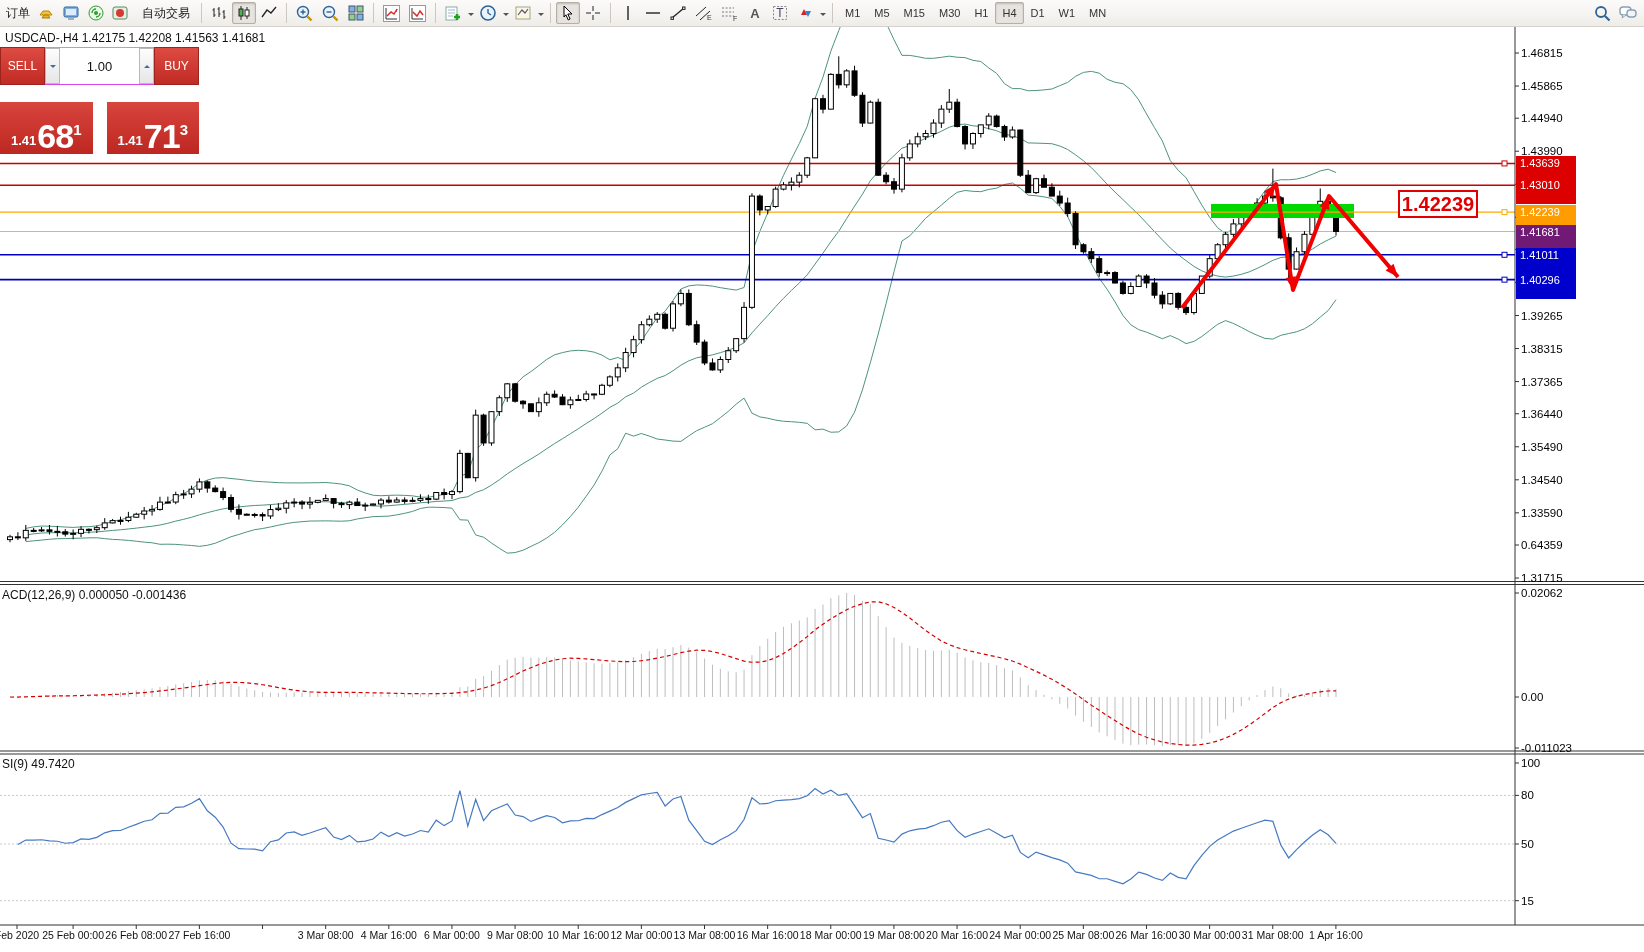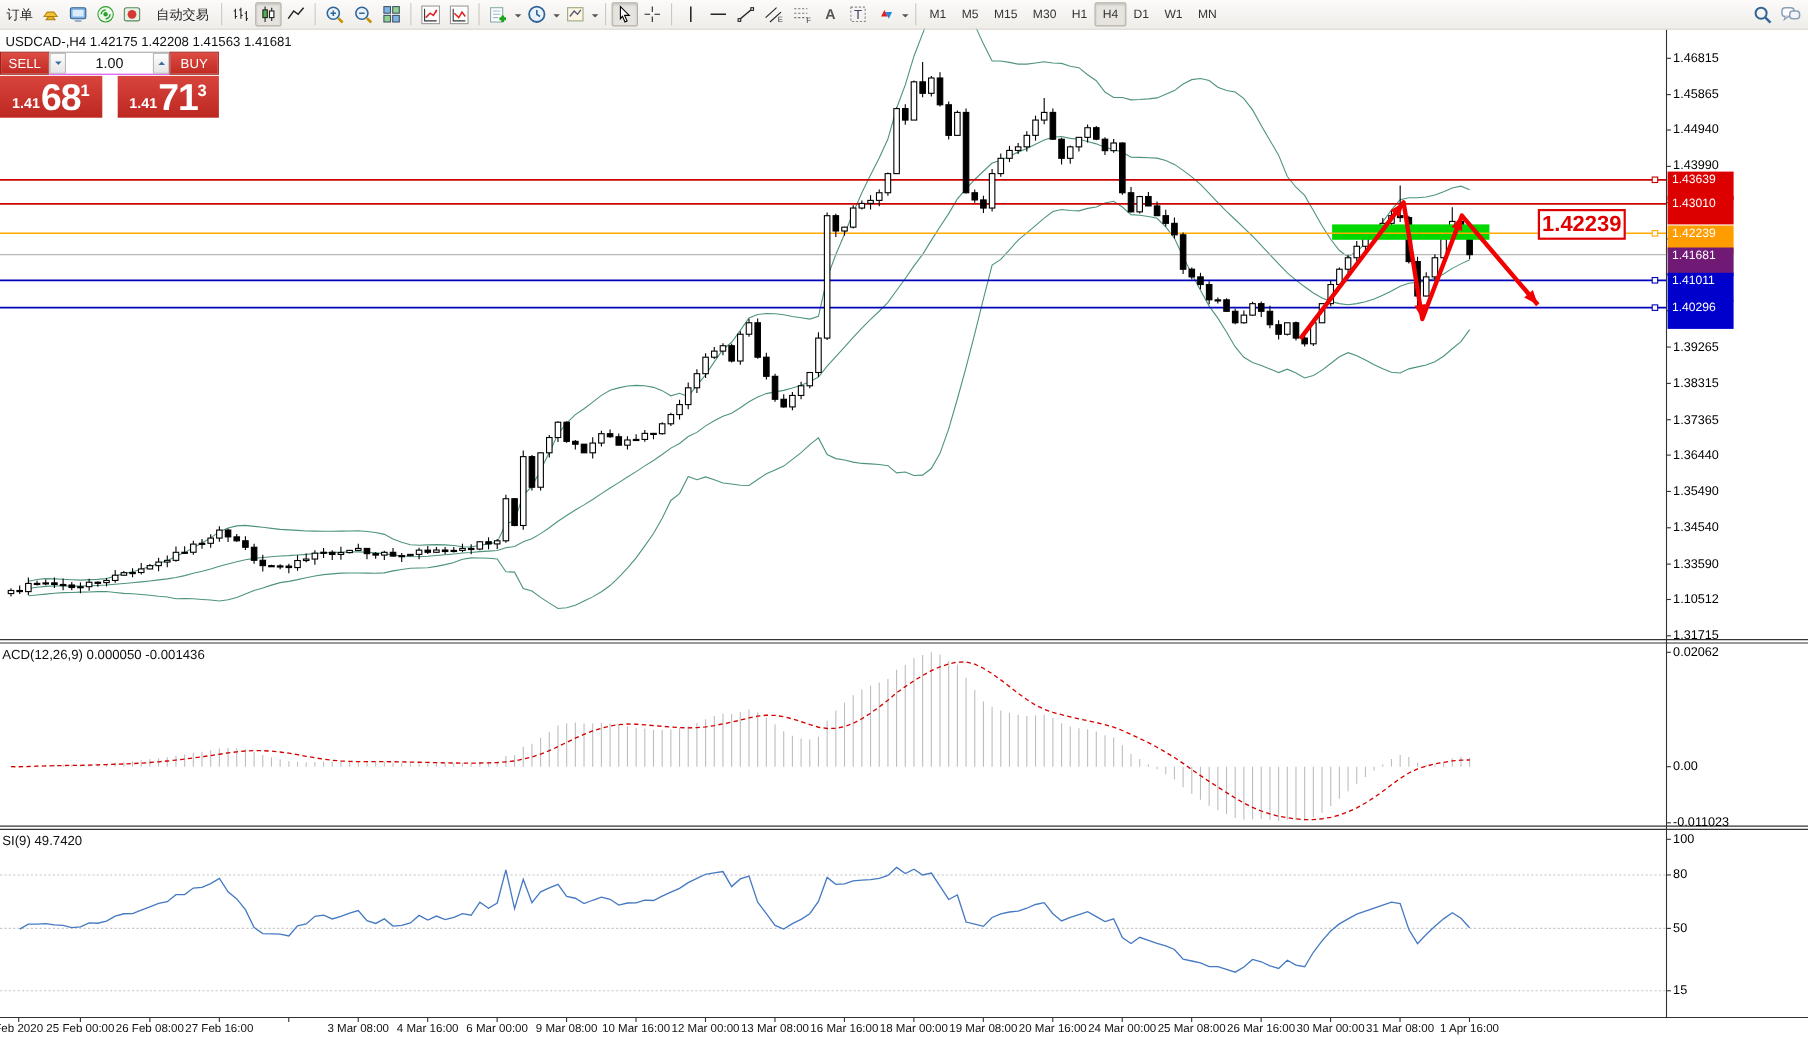--- a/index.html
+++ b/index.html
@@ -27,30 +27,30 @@
   .badge{position:absolute;left:1516px;height:26px;line-height:14px;padding:0 4px;min-width:52px;
     font-size:11px;color:#fff;z-index:10;white-space:nowrap}
   .timelab{position:absolute;top:929px;font-size:10.5px;color:#111;z-index:5;transform:translateX(-50%);white-space:nowrap}
   .annotation{position:absolute;left:1320px;top:125px;font-size:30px;font-weight:bold;letter-spacing:2px;
     color:#22b422;z-index:15;text-shadow:1px 1px 0 rgba(170,225,170,.9);white-space:nowrap}
   .pricetag{position:absolute;left:1398px;top:190px;width:76px;height:24px;z-index:15;
     border:2px solid #e00000;background:#fff;color:#e00000;font-size:20px;font-weight:bold;
     display:flex;align-items:center;justify-content:center}
   
   .tpanel{position:absolute;left:0;top:47px;width:199px;z-index:25}
-  .trow1{display:flex;height:21px}
+  .trow1{display:flex;height:38px}
   .obtn{flex:0 0 45px;background:linear-gradient(#dd4b42,#c02b24);color:#fff;font-size:12px;
     display:flex;align-items:center;justify-content:center;border:1px solid #9e231e;box-sizing:border-box}
   .volwrap{flex:1;display:flex;background:#fff;border-top:1px solid #aaa;border-bottom:1px solid #d946ef;box-sizing:border-box}
   .spin{flex:0 0 15px;background:linear-gradient(#fdfdfd,#e6e6e6);border:1px solid #b9b9b9;
     display:flex;align-items:center;justify-content:center;box-sizing:border-box}
   .spin .up{width:0;height:0;border:3.5px solid transparent;border-bottom-color:#3b6ea5;margin-top:-3px}
   .spin .dn{width:0;height:0;border:3.5px solid transparent;border-top-color:#3b6ea5;margin-bottom:-3px}
   .vol{flex:1;font-size:13px;color:#111;display:flex;align-items:center;justify-content:center}
-  .trow2{display:flex;height:38px;margin-top:1px;gap:14px}
+  .trow2{display:flex;height:52px;margin-top:17px;gap:14px}
   .bigbox{flex:1;background:linear-gradient(#d8453d,#bd2721);color:#fff;display:flex;
     align-items:flex-end;justify-content:center;padding-bottom:2px}
   .pfx{font-size:13px;font-weight:bold;margin:0 1px 4px 0}
   .big{font-size:34px;font-weight:bold;line-height:31px;letter-spacing:-1px}
   .sup{font-size:15px;font-weight:bold;margin-bottom:14px}
 </style>
 </head>
 <body>
 
 <div class="toolbar">
@@ -867,21 +867,21 @@
       <div class="axislab" style="top: 211.288px;">1.42090</div>
       <div class="axislab" style="top: 243.45px;">1.41165</div>
       <div class="axislab" style="top: 276.482px;">1.40215</div>
       <div class="axislab" style="top: 309.514px;">1.39265</div>
       <div class="axislab" style="top: 342.545px;">1.38315</div>
       <div class="axislab" style="top: 375.577px;">1.37365</div>
       <div class="axislab" style="top: 407.739px;">1.36440</div>
       <div class="axislab" style="top: 440.77px;">1.35490</div>
       <div class="axislab" style="top: 473.802px;">1.34540</div>
       <div class="axislab" style="top: 506.833px;">1.33590</div>
-      <div class="axislab" style="top: 538.995px;">1.10512</div>
+      <div class="axislab" style="top: 538.995px;">0.64359</div>
       <div class="axislab" style="top: 572.027px;">1.31715</div>
       <div class="axislab" style="top: 587px;">0.02062</div>
       <div class="axislab" style="top: 691px;">0.00</div>
       <div class="axislab" style="top: 742px;">-0.011023</div>
       <div class="axislab" style="top: 757px;">100</div>
       <div class="axislab" style="top: 789.4px;">80</div>
       <div class="axislab" style="top: 838px;">50</div>
       <div class="axislab" style="top: 894.7px;">15</div>
       <div class="badge" style="top: 156.43px; left: 1516px; background: rgb(221, 0, 0);">1.43639</div>
       <div class="badge" style="top: 178.3px; left: 1516px; background: rgb(221, 0, 0);">1.43010</div>

